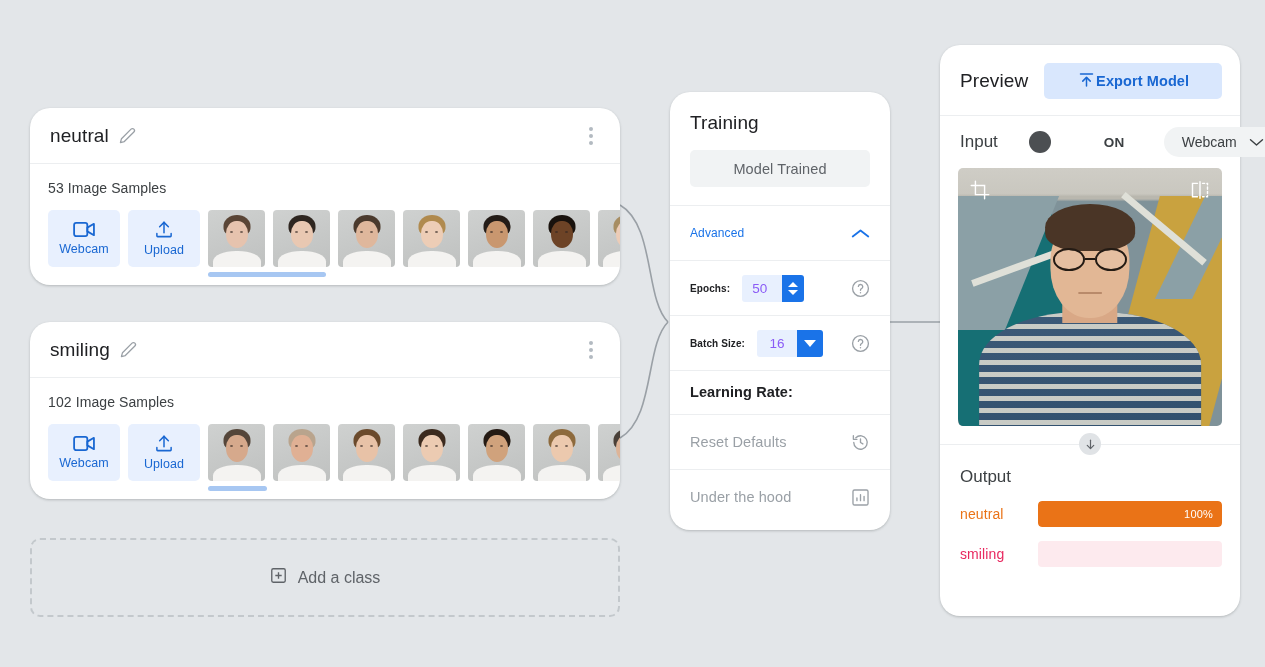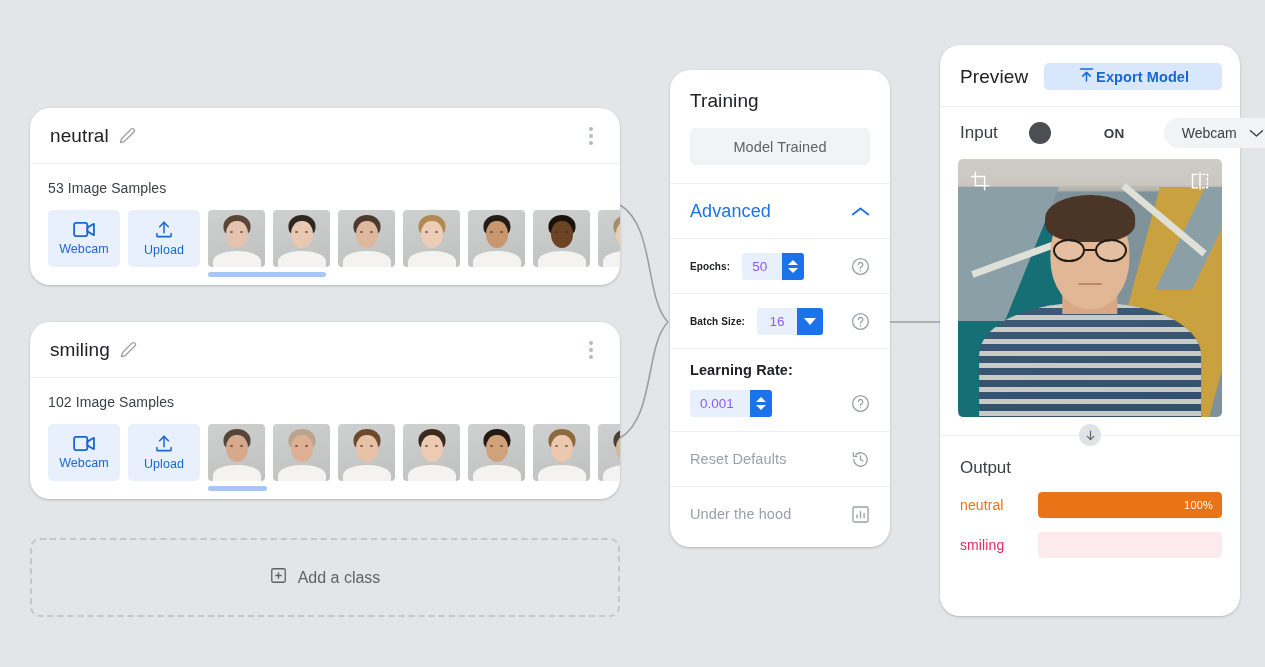--- a/index.html
+++ b/index.html
@@ -91,21 +91,21 @@
   .train-btn {
     margin: 16px 0 0 0; height: 37px; background: #f1f3f4; border-radius: 5px;
     display: flex; align-items: center; justify-content: center;
     font-size: 14.5px; color: #5f6368; cursor: pointer; letter-spacing: .1px;
   }
   .divider { height: 1px; background: #eceef0; }
   .row {
     display: flex; align-items: center; padding: 0 20px; height: 54px;
   }
   .row-label { font-size: 10px; color: #202124; font-weight: bold; letter-spacing: .1px; }
-  .adv-label { font-size: 18px; color: #1a73e8; letter-spacing: .1px; cursor: pointer; }
+  .adv-label { font-size: 12px; color: #1a73e8; letter-spacing: .1px; cursor: pointer; }
   .num-box {
     display: flex; align-items: stretch; height: 27px; margin-left: 12px;
     border-radius: 3px; overflow: hidden;
   }
   .num-val {
     background: #e8f0fe; color: #8b5cf6; font-size: 13.5px;
     display: flex; align-items: center; padding: 0 10px; min-width: 40px;
   }
   .spin {
     width: 22px; background: #1a73e8; display: flex; flex-direction: column;
@@ -114,21 +114,21 @@
   .caret-up { width: 0; height: 0; border-left: 5px solid transparent; border-right: 5px solid transparent; border-bottom: 5px solid #fff; }
   .caret-dn { width: 0; height: 0; border-left: 5px solid transparent; border-right: 5px solid transparent; border-top: 5px solid #fff; }
   .help-icon { margin-left: auto; cursor: pointer; display: flex; }
   .lr-label { font-size: 14.5px; color: #202124; font-weight: bold; letter-spacing: .1px; }
   .muted { color: #9aa0a6; font-size: 14.5px; letter-spacing: .1px; }
 
   
   .prev-head { display: flex; align-items: center; padding: 18px 18px 0 20px; }
   .prev-title { font-size: 19px; color: #202124; letter-spacing: .1px; }
   .export-btn {
-    margin-left: 16px; flex: 1; height: 27px; background: #d9e7fd; border-radius: 5px;
+    margin-left: 16px; flex: 1; height: 36px; background: #d9e7fd; border-radius: 5px;
     display: flex; align-items: center; justify-content: center; gap: 0; cursor: pointer;
   }
   .export-btn span { font-size: 14.5px; color: #1967d2; font-weight: bold; letter-spacing: .1px; }
 
   .input-row { display: flex; align-items: center; padding: 0 18px 0 20px; height: 52px; gap: 39px; }
   .input-label { font-size: 17px; color: #3c4043; }
   .toggle {
     margin-left: 14px; width: 40px; height: 18px; border-radius: 9px;
     background: #b5b9bd; position: relative; cursor: pointer;
   }
@@ -356,21 +356,21 @@
   <div class="add-class" style="left:30px; top:538px; width:590px; height:79px;">
     <span>
       <svg width="17" height="17" viewBox="0 0 24 24" fill="none" stroke="#5f6368" stroke-width="1.9">
           <rect x="2.5" y="2.5" width="19" height="19" rx="2"></rect>
           <path d="M12 7.5v9M7.5 12h9"></path>
         </svg>
     </span>
     <span>Add a class</span>
   </div>
 
-  <div class="card" style="left:670px; top:70px; width:220px;">
+  <div class="card" style="left:670px; top:92px; width:220px;">
     <div class="train-head">
       <div class="train-title">Training</div>
       <div class="train-btn">Model Trained</div>
     </div>
     <div style="height:18px;"></div>
     <div class="divider"></div>
 
     <div class="row">
       <div class="adv-label">Advanced</div>
       <div class="help-icon">
@@ -413,36 +413,20 @@
             <circle cx="12" cy="12" r="10"></circle>
             <path d="M9.3 9.2a2.8 2.8 0 1 1 3.6 3.2c-.6.3-.9.8-.9 1.5v.4" stroke-linecap="round"></path>
             <circle cx="12" cy="17.4" r=".9" fill="#9aa0a6" stroke="none"></circle>
           </svg>
       </div>
     </div>
     <div class="divider"></div>
 
     <div style="padding:13px 20px 14px 20px; position:relative;">
       <div class="lr-label">Learning Rate:</div>
-      <div style="display:flex; align-items:center; margin-top:12px;">
-        <div class="num-box" style="margin-left:0;">
-          <div class="num-val" style="min-width:60px;">0.001</div>
-          <div class="spin">
-              <div class="caret-up"></div>
-              <div class="caret-dn"></div>
-            </div>
-        </div>
-        <div class="help-icon">
-          <svg width="19" height="19" viewBox="0 0 24 24" fill="none" stroke="#9aa0a6" stroke-width="1.7">
-              <circle cx="12" cy="12" r="10"></circle>
-              <path d="M9.3 9.2a2.8 2.8 0 1 1 3.6 3.2c-.6.3-.9.8-.9 1.5v.4" stroke-linecap="round"></path>
-              <circle cx="12" cy="17.4" r=".9" fill="#9aa0a6" stroke="none"></circle>
-            </svg>
-        </div>
-      </div>
     </div>
     <div class="divider"></div>
 
     <div class="row">
       <div class="muted">Reset Defaults</div>
       <div class="help-icon">
         <svg width="19" height="19" viewBox="0 0 24 24" fill="none" stroke="#9aa0a6" stroke-width="1.7" stroke-linecap="round" stroke-linejoin="round">
             <path d="M3.5 12a8.5 8.5 0 1 0 2.6-6.1"></path>
             <path d="M3 3.5V8h4.5"></path>
             <path d="M12 7.6V12l3 1.8"></path>

